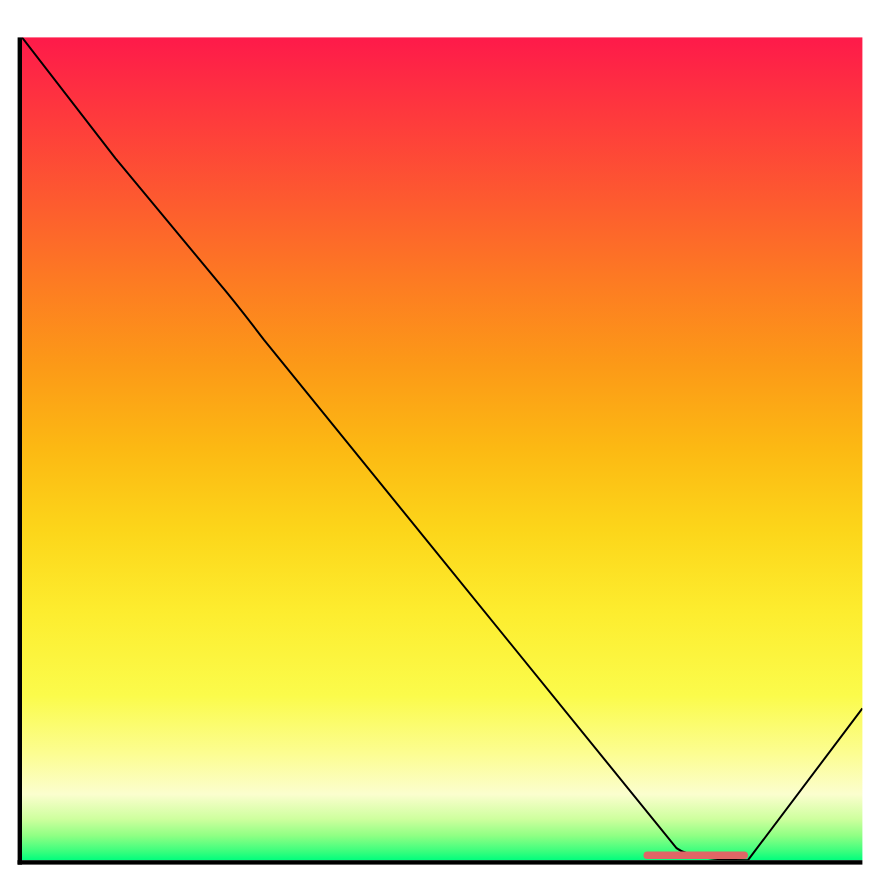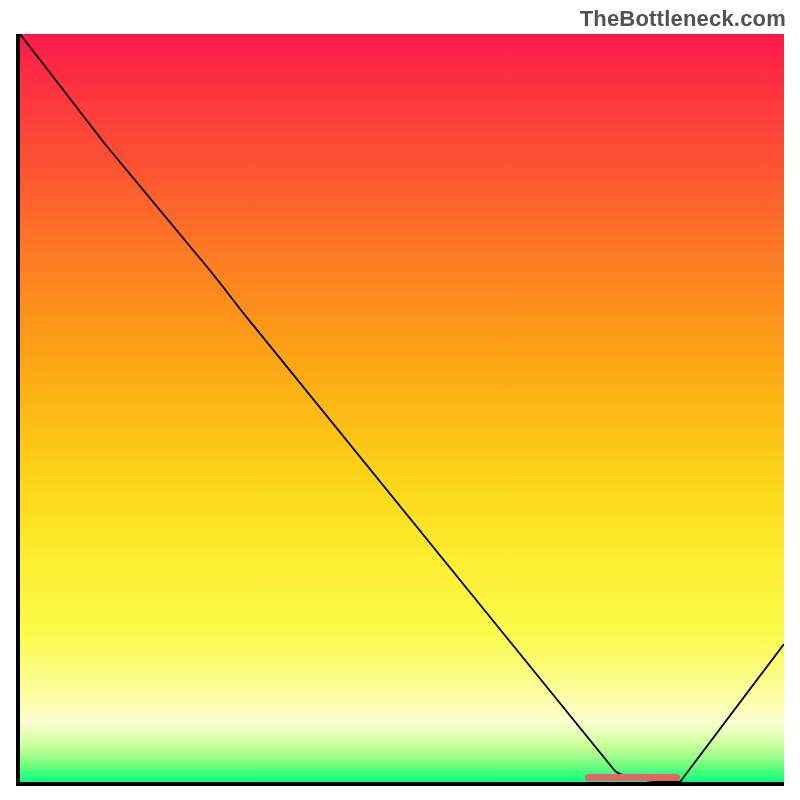--- a/index.html
+++ b/index.html
@@ -85,21 +85,20 @@
   }
   .flat-marker {
     fill: #e06666;
     stroke: none;
   }
 </style>
 </head>
 <body>
 <div class="frame">
 
-  <div class="watermark">TheBottleneck.com</div>
 
   <div class="plot-outer">
     <div class="gradient"></div>
     <svg class="curve-svg" viewBox="0 0 764 748" preserveAspectRatio="none">
       <path class="curve-path" d="M0,0 L85,110 L178,222 Q195,242 220,275 L595,737 Q610,748 660,748 L764,610"></path>
       <rect class="flat-marker" y="740" width="95" height="7" rx="3.5" x="565"></rect>
     </svg>
     <div class="axis-left"></div>
     <div class="axis-bottom"></div>
   </div>

